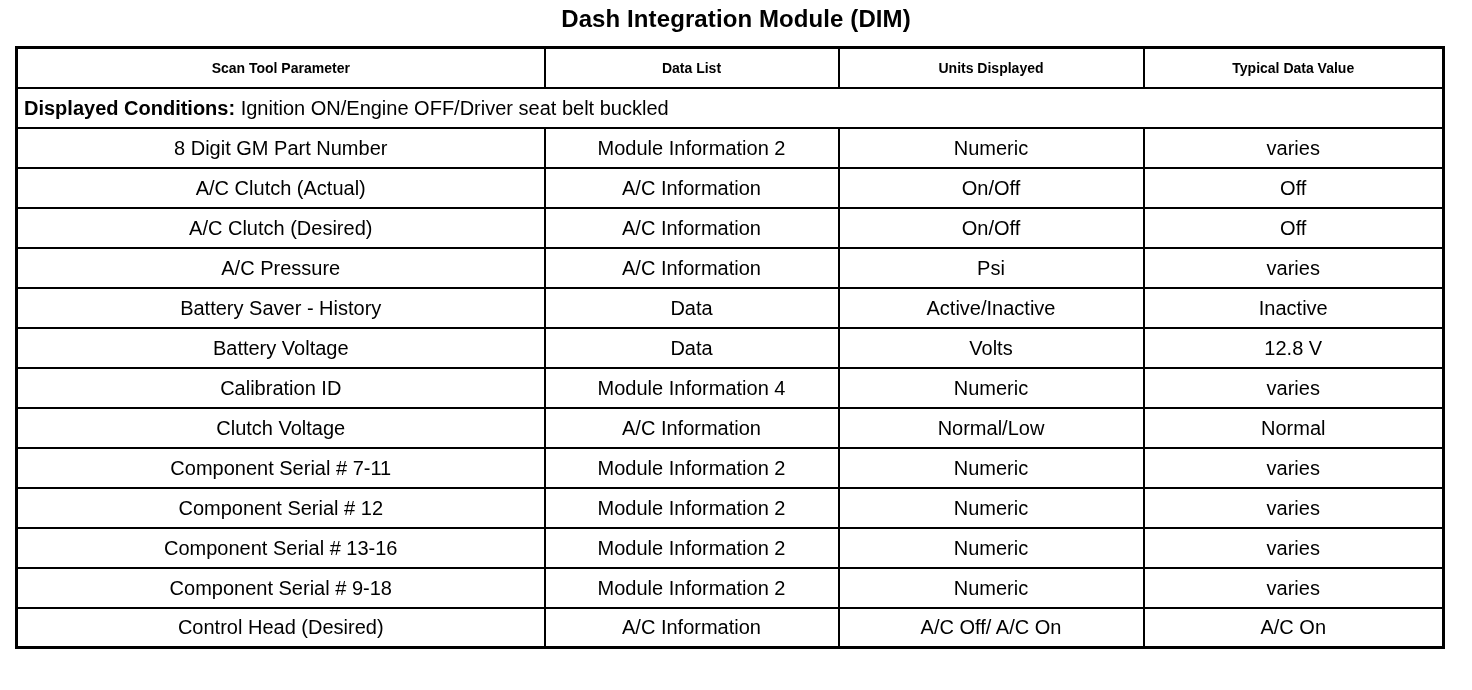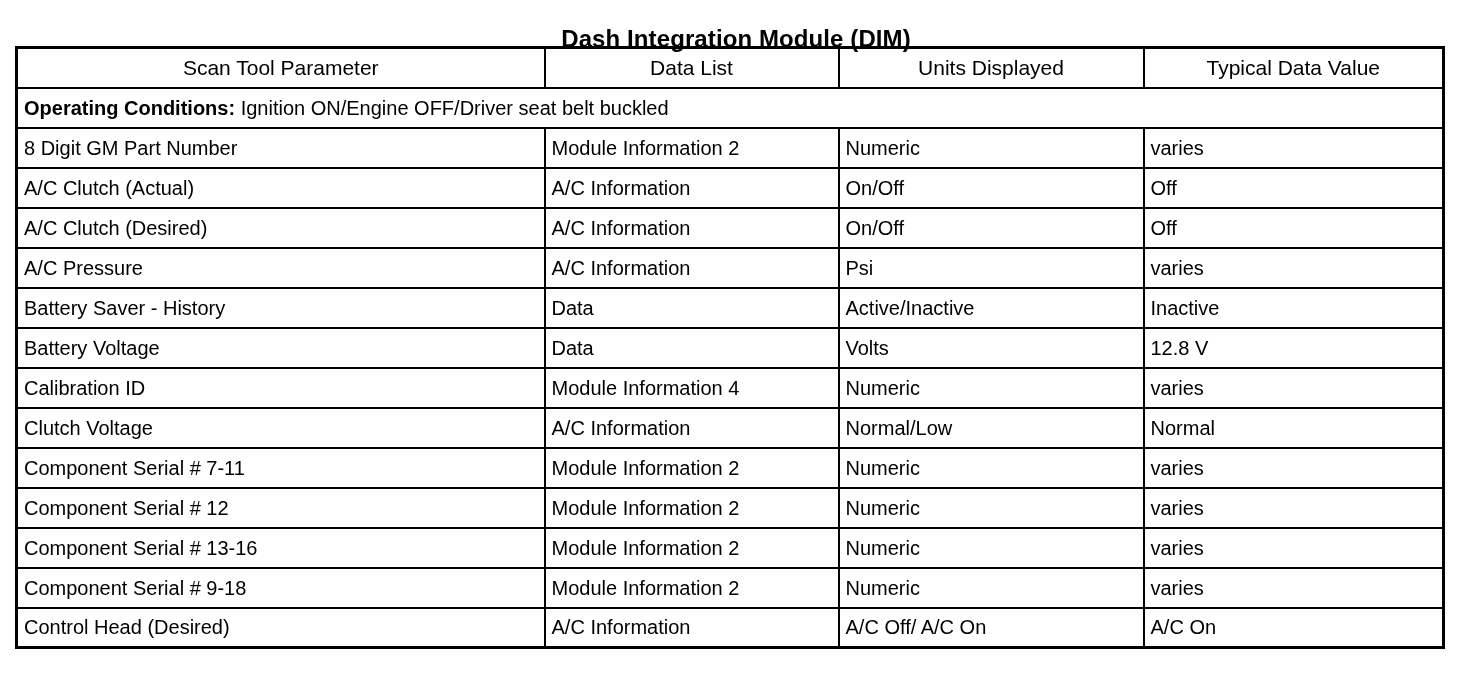--- a/index.html
+++ b/index.html
@@ -18,21 +18,21 @@
 
   .page {
     position: relative;
     width: 1472px;
     height: 690px;
     box-sizing: border-box;
   }
 
   .doc-title {
     position: absolute;
-    top: 24px;
+    top: 4px;
     left: 0;
     width: 1472px;
     text-align: center;
     font-size: 24px;
     font-weight: bold;
     letter-spacing: 0.1px;
     line-height: 30px;
   }
 
   .table-wrap {
@@ -61,33 +61,33 @@
     padding: 0 6px;
     font-size: 20px;
     line-height: 20px;
     vertical-align: middle;
     box-sizing: border-box;
     overflow: hidden;
     white-space: nowrap;
   }
 
   table.dim-table thead th {
-    font-weight: normal;
-    text-align: center;
-    font-size: 21px;
+    font-weight: bold;
+    text-align: center;
+    font-size: 14px;
   }
 
   td.param-cell {
-    text-align: left;
+    text-align: center;
     padding-left: 12px;
     font-size: 21px;
   }
 
   td.center-cell {
-    text-align: left;
+    text-align: center;
     font-size: 20px;
   }
 
   td.opcond-cell {
     text-align: left;
     padding-left: 12px;
     font-size: 21px;
   }
 
   .opcond-label {
@@ -116,21 +116,21 @@
       <thead>
         <tr>
           <th>Scan Tool Parameter</th>
           <th>Data List</th>
           <th>Units Displayed</th>
           <th>Typical Data Value</th>
         </tr>
       </thead>
       <tbody id="table-body">
         <tr>
-          <td class="opcond-cell" colspan="4"><span class="opcond-label">Operating Conditions:</span><span class="opcond-text"> Ignition ON/Engine OFF/Driver seat belt buckled</span></td>
+          <td class="opcond-cell" colspan="4"><span class="opcond-label">Displayed Conditions:</span><span class="opcond-text"> Ignition ON/Engine OFF/Driver seat belt buckled</span></td>
         </tr>
       <tr>
             <td class="param-cell">8 Digit GM Part Number</td>
             <td class="center-cell">Module Information 2</td>
             <td class="center-cell">Numeric</td>
             <td class="center-cell">varies</td>
           </tr>
           <tr>
             <td class="param-cell">A/C Clutch (Actual)</td>
             <td class="center-cell">A/C Information</td>

